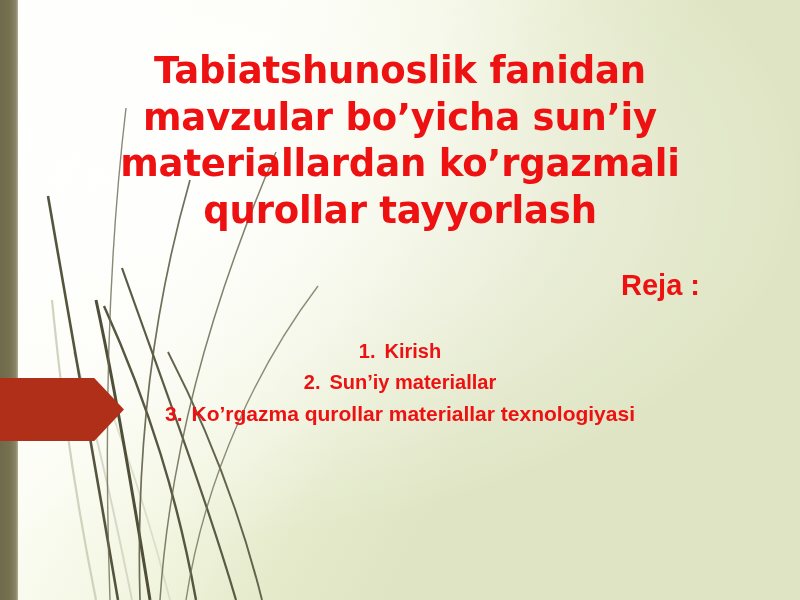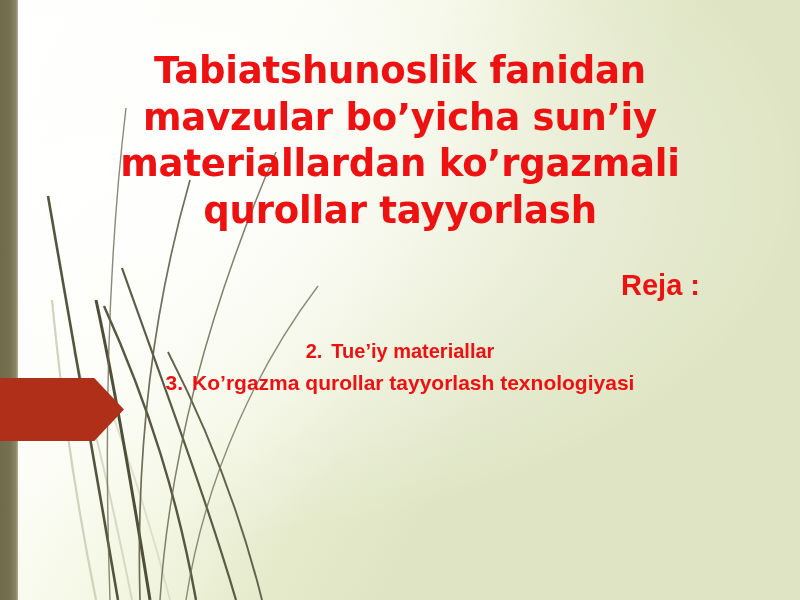--- a/index.html
+++ b/index.html
@@ -154,24 +154,27 @@
   <div class="banner"></div>
 
   <div class="content">
 
     <div class="title">Tabiatshunoslik fanidan mavzular bo’yicha sun’iy materiallardan ko’rgazmali qurollar tayyorlash</div>
 
     <div class="reja">Reja :</div>
 
     <div class="plan-list">
 
+      <div class="plan-item item-1">
+        <span class="num">1.</span><span class="lbl">Kirish</span>
+      </div>
 
       <div class="plan-item item-2">
-        <span class="num">2.</span><span class="lbl">Tue’iy materiallar</span>
+        <span class="num">2.</span><span class="lbl">Sun’iy materiallar</span>
       </div>
 
       <div class="plan-item item-3">
-        <span class="num">3.</span><span class="lbl">Ko’rgazma qurollar tayyorlash texnologiyasi</span>
+        <span class="num">3.</span><span class="lbl">Ko’rgazma qurollar materiallar texnologiyasi</span>
       </div>
 
     </div>
   </div>
 </div>
 
 </body></html>

